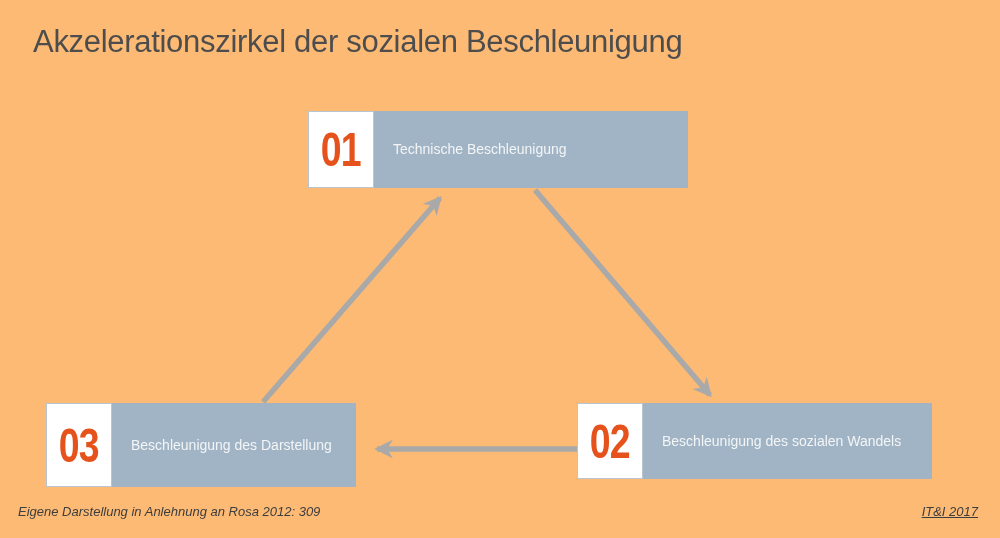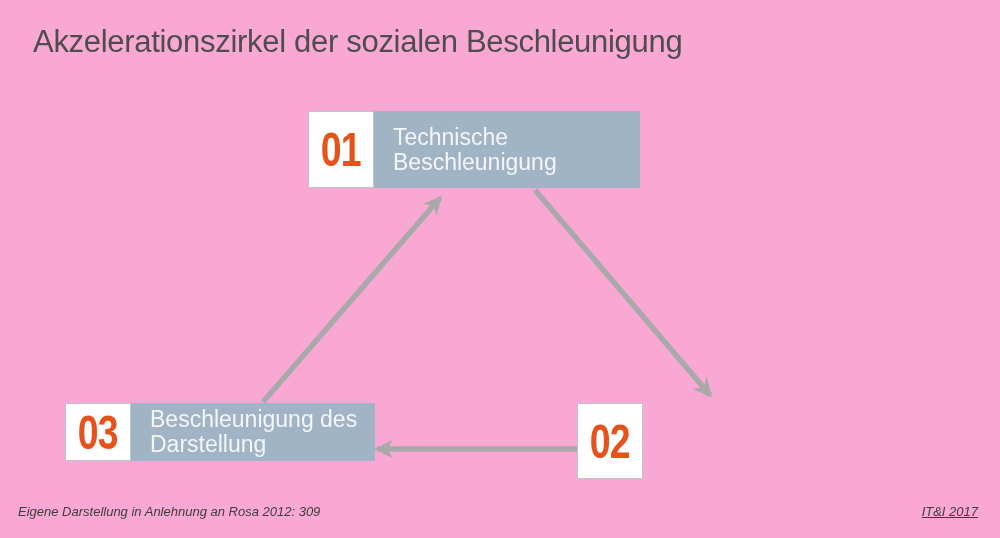--- a/index.html
+++ b/index.html
@@ -5,21 +5,21 @@
   html, body {
     margin: 0;
     padding: 0;
     background: #ffffff;
     font-family: "Liberation Sans", sans-serif;
   }
   .canvas {
     position: relative;
     width: 1000px;
     height: 538px;
-    background: #f9a8d4;
+    background: #fdba74;
     overflow: hidden;
   }
   .page-title {
     position: absolute;
     left: 33px;
     top: 24px;
     margin: 0;
     font-size: 31px;
     font-weight: 400;
     letter-spacing: -0.3px;
@@ -58,27 +58,27 @@
     letter-spacing: -1px;
   }
   .node-label {
     flex: 1;
     background: #a0b4c5;
     color: #f3f5f6;
     display: flex;
     align-items: center;
     padding-left: 19px;
     padding-right: 10px;
-    font-size: 23px;
+    font-size: 14px;
     line-height: 25px;
     font-weight: 400;
   }
-  .node-01 { left: 308px; top: 111px; width: 332px; height: 77px; }
+  .node-01 { left: 308px; top: 111px; width: 380px; height: 77px; }
   .node-02 { left: 577px; top: 403px; width: 355px; height: 76px; border-radius: 32px; }
-  .node-03 { left: 65px;  top: 403px; width: 310px; height: 58px; border-radius: 29px; }
+  .node-03 { left: 46px;  top: 403px; width: 310px; height: 84px; border-radius: 29px; }
   .footer-note {
     position: absolute;
     top: 504px;
     font-size: 13px;
     font-style: italic;
     color: #3d3d3d;
   }
   .footer-source { left: 18px; }
   .footer-credit { right: 22px; text-align: right; text-decoration: underline; }
 </style>
@@ -104,20 +104,21 @@
     <div class="node-number">
       <span>01</span>
     </div>
     <div class="node-label">Technische Beschleunigung</div>
   </div>
 
   <div class="node node-02">
     <div class="node-number">
       <span>02</span>
     </div>
+    <div class="node-label">Beschleunigung des sozialen Wandels</div>
   </div>
 
   <div class="node node-03">
     <div class="node-number">
       <span>03</span>
     </div>
     <div class="node-label">Beschleunigung des Darstellung</div>
   </div>
 
   <div class="footer-note footer-source">Eigene Darstellung in Anlehnung an Rosa 2012: 309</div>

